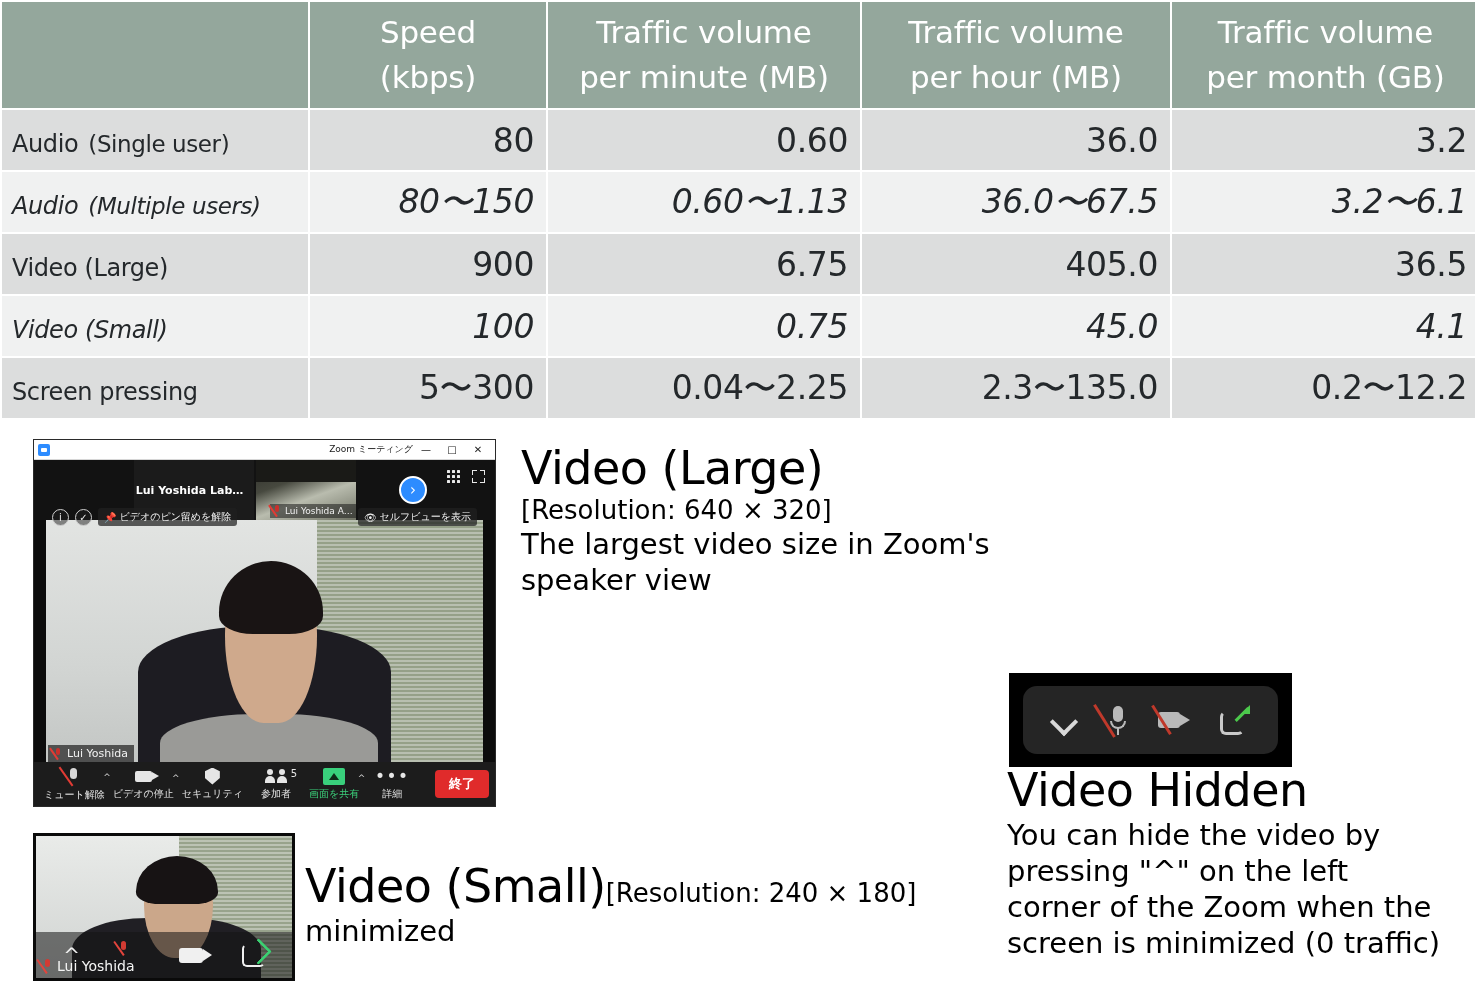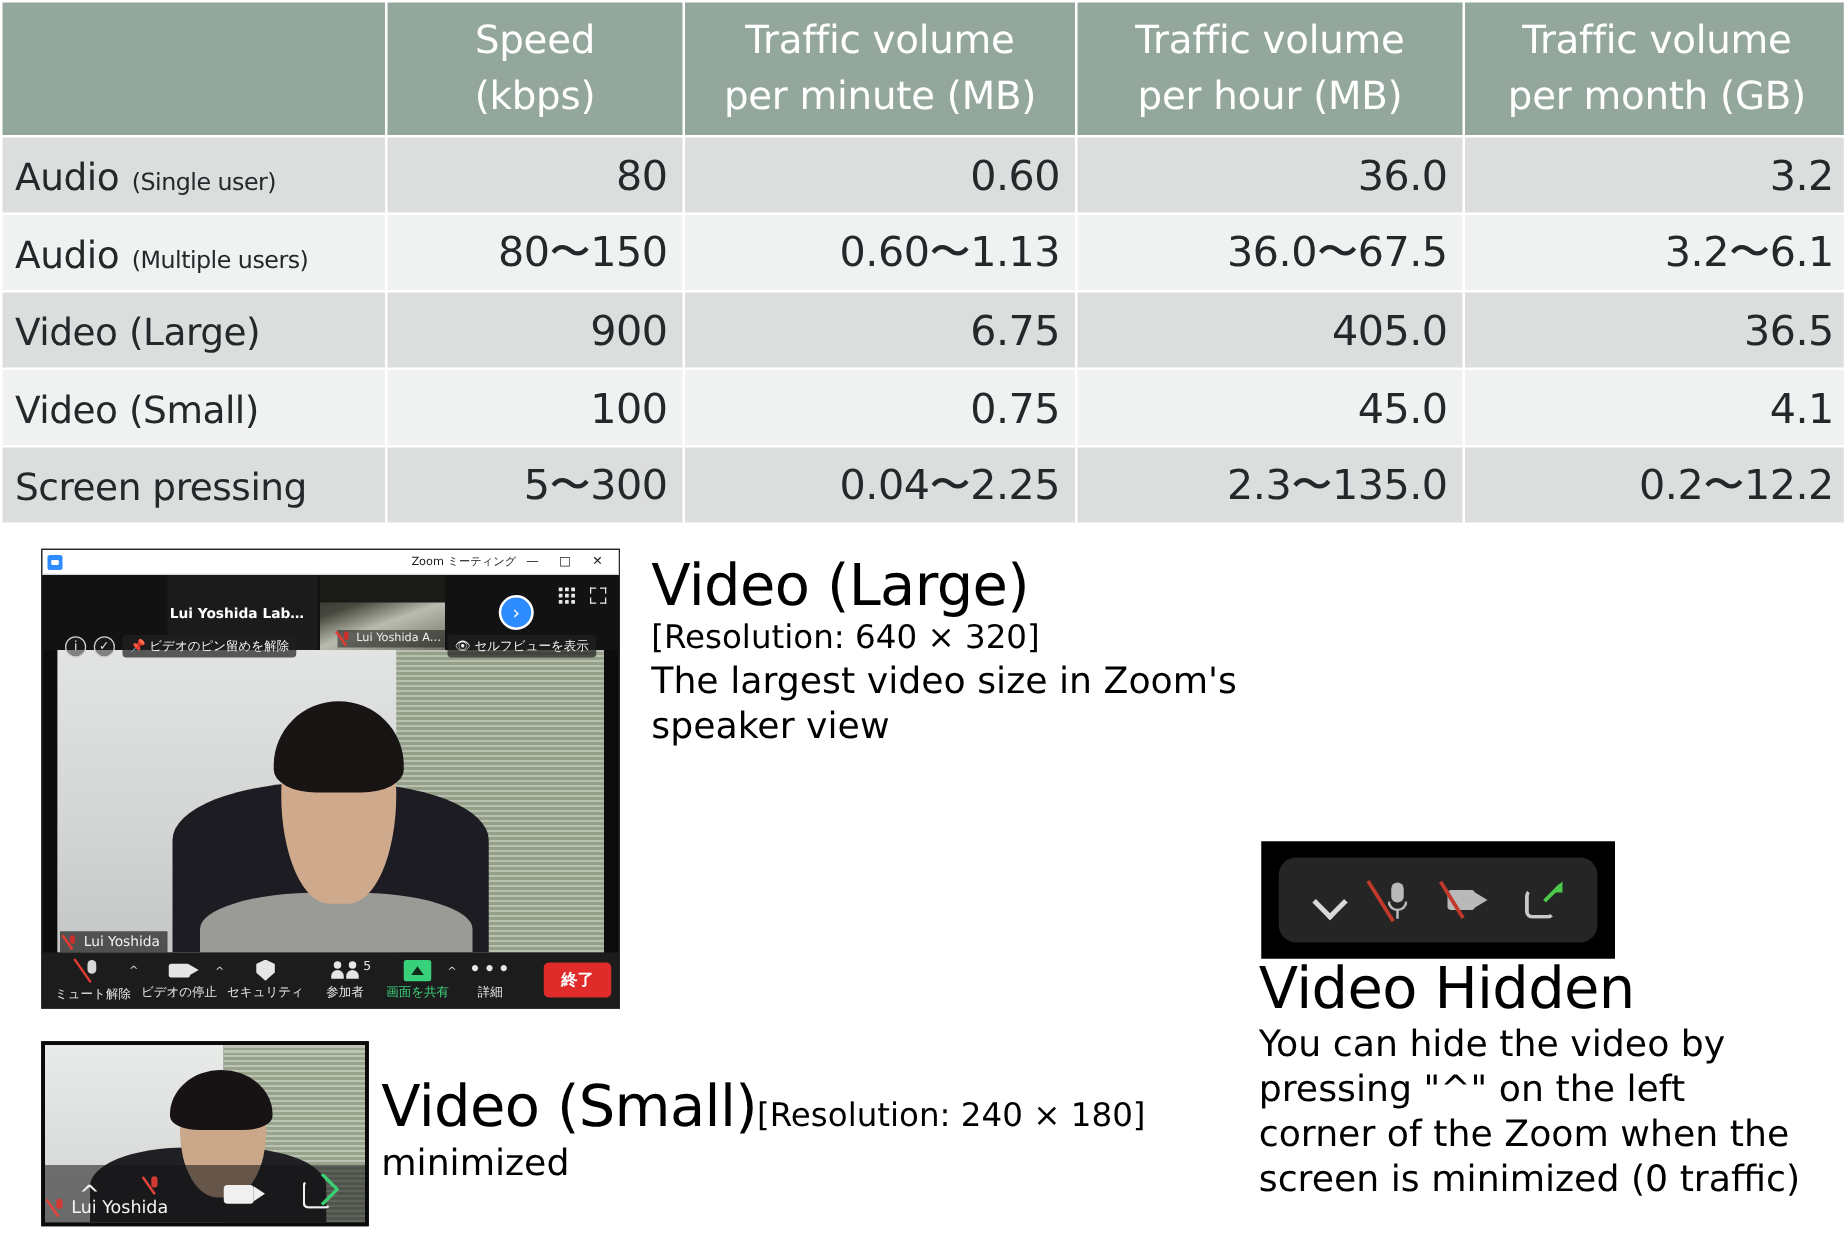--- a/index.html
+++ b/index.html
@@ -41,25 +41,25 @@
 
   .tbl td {
     font-size: 33px;
     color: #24282b;
     height: 60px;
     vertical-align: middle;
     padding: 0 14px;
     letter-spacing: -0.4px;
   }
   .tbl tr.dark td { background: #dcdddd; }
-  .tbl tr.light td { background: #f0f1f1; }
+  .tbl tr.light td { background: #f0f1f1; font-style: italic; }
   .tbl td.lbl { text-align: left; padding-left: 10px; white-space: nowrap; }
   .tbl td.num { text-align: right; padding-right: 12px; white-space: nowrap; }
-  .lbl .big { font-size: 30px; }
-  .lbl .sm  { font-size: 19px; }
+  .lbl .big { font-size: 24px; }
+  .lbl .sm  { font-size: 23px; }
 
   
   .zoom-win {
     position: absolute; left: 33px; top: 439px;
     width: 463px; height: 368px;
     background: #0c0c0c;
     border: 1px solid #2a2a2a;
   }
   .zw-title {
     height: 20px; background: #ffffff;

